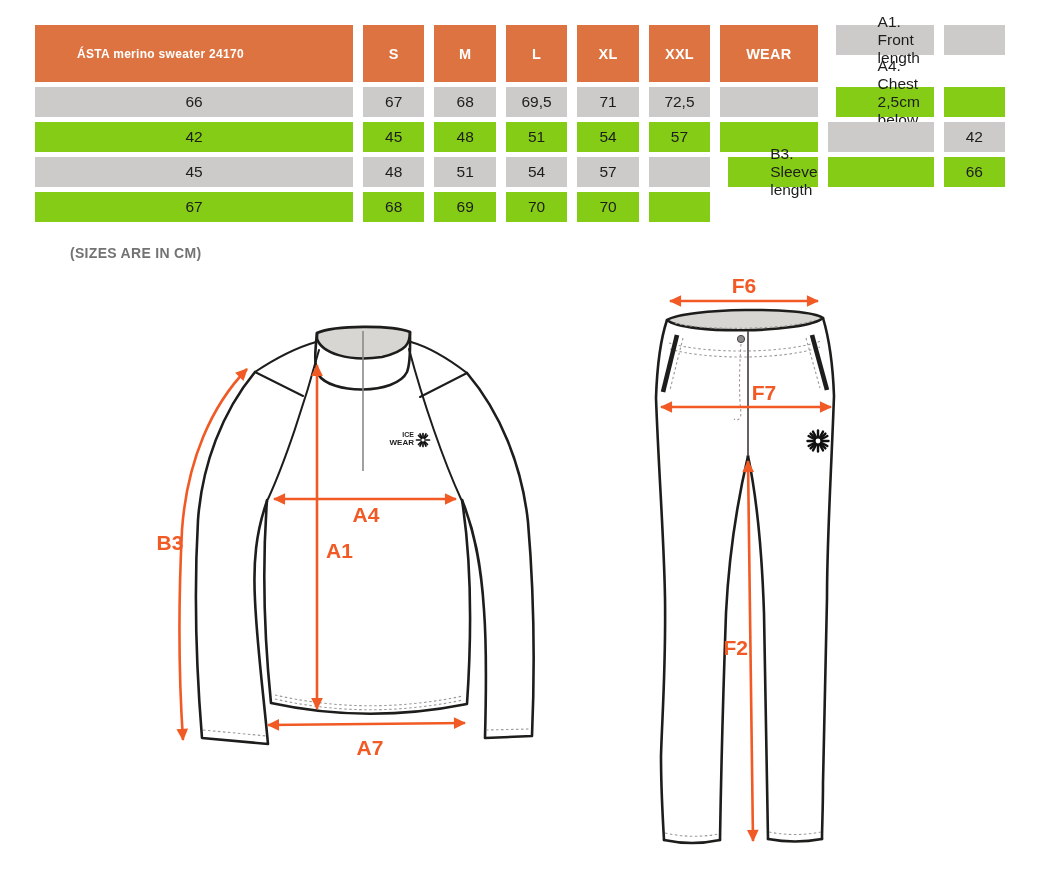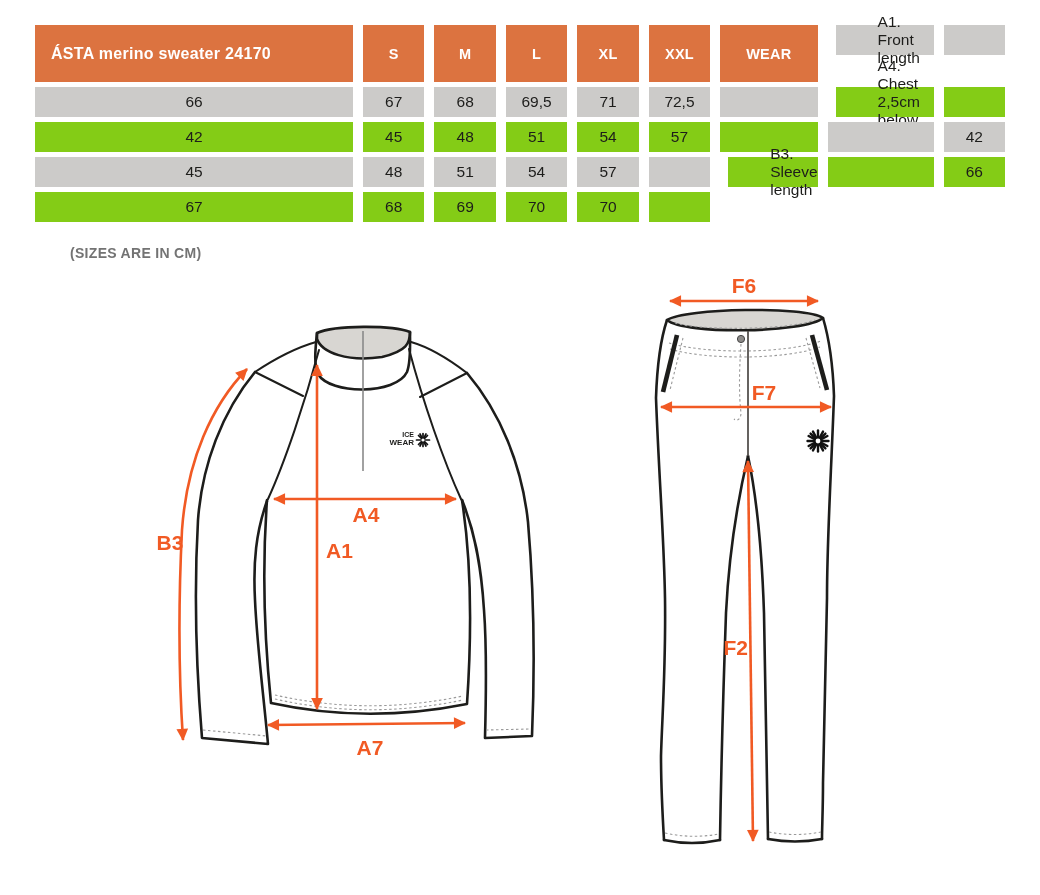--- a/index.html
+++ b/index.html
@@ -14,21 +14,21 @@
     column-gap:10px;row-gap:5px;
   }
   .cell{
     display:flex;align-items:center;justify-content:center;
     font-size:15.5px;height:30px;
   }
   .cell.head{
     background:#DC7340;color:#ffffff;font-weight:bold;height:57px;font-size:14.5px;
     letter-spacing:.3px;
   }
-  .cell.head.product{justify-content:flex-start;padding-left:16px;box-sizing:border-box;font-size:16px;}
+  .cell.head.product{justify-content:flex-start;padding-left:42px;box-sizing:border-box;font-size:12px;}
   .cell.label{justify-content:flex-start;padding-left:42px;box-sizing:border-box;margin-left:8px;}
   .row-dark{background:#CCCBC9;}
   .row-light{background:#84cc16;}
   .note{
     position:absolute;left:70px;top:245px;font-size:14px;font-weight:600;
     color:#737373;letter-spacing:.3px;
   }
   svg{position:absolute;overflow:visible;}
   svg.sweater{left:130px;top:300px;}
   svg.pants{left:625px;top:278px;}

